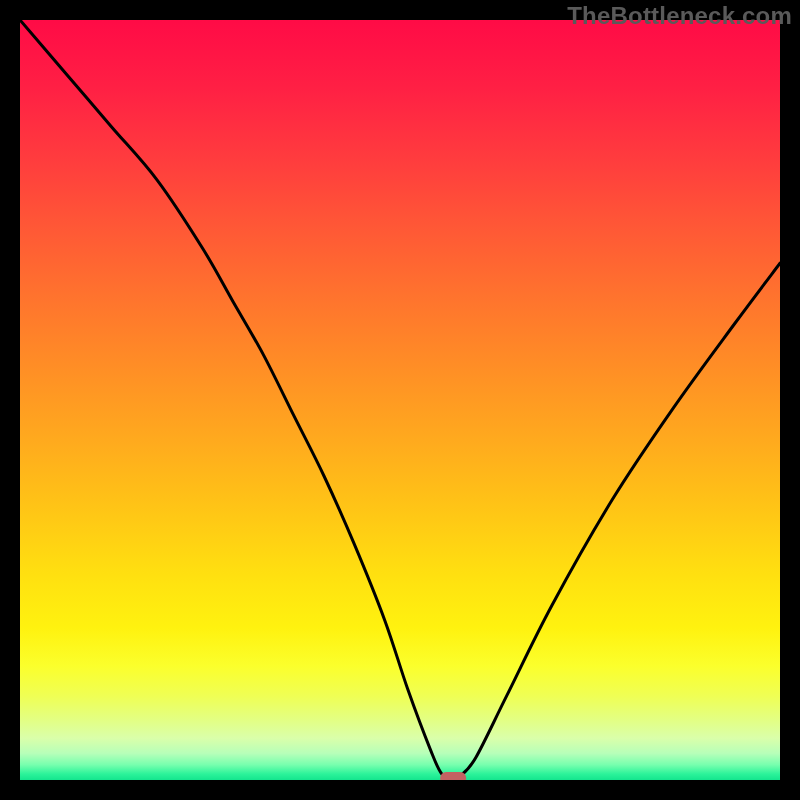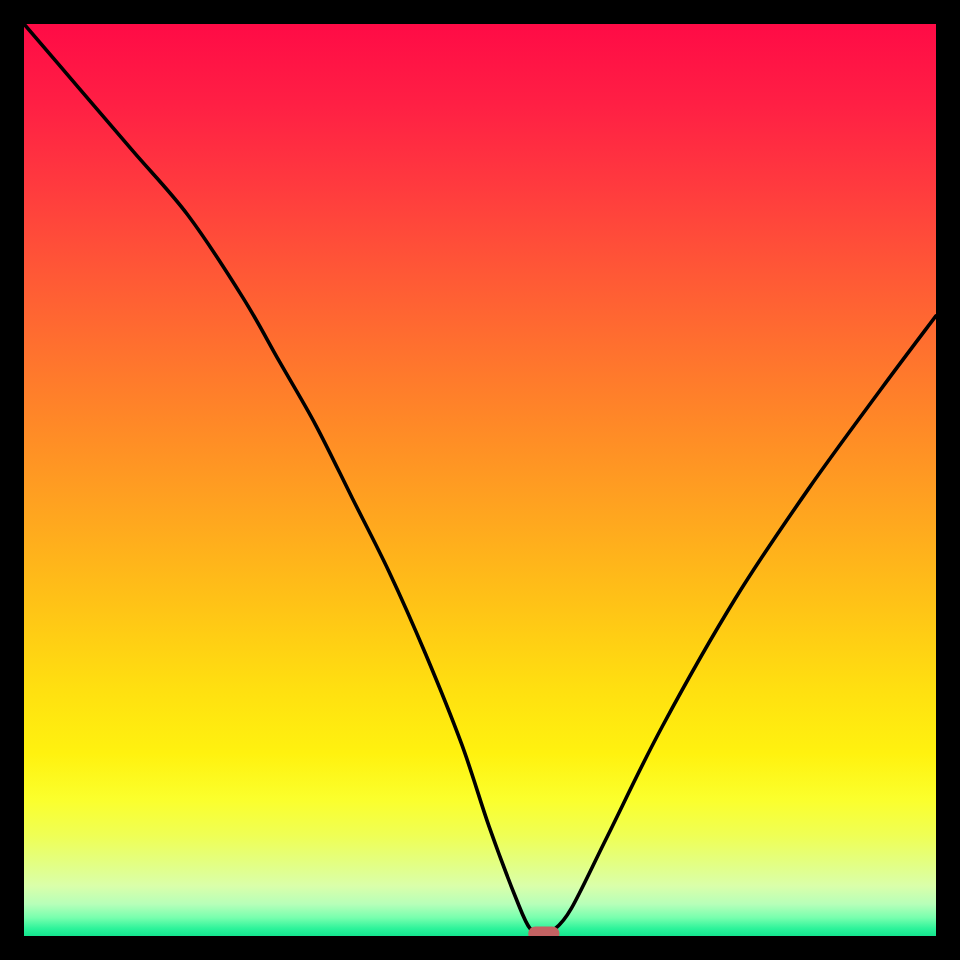--- a/index.html
+++ b/index.html
@@ -37,20 +37,21 @@
   .plot svg {
     width: 100%;
     height: 100%;
     display: block;
   }
 </style>
 </head>
 <body>
 
 <div class="frame">
+  <div class="watermark">TheBottleneck.com</div>
 
   <div class="plot">
     <svg viewBox="0 0 760 760" preserveAspectRatio="none">
       <defs>
         <linearGradient id="bg-grad" x1="0" y1="0" x2="0" y2="1">
         <stop offset="0%" stop-color="#ff0b46"></stop>
             <stop offset="9%" stop-color="#ff2044"></stop>
             <stop offset="18%" stop-color="#ff3b3e"></stop>
             <stop offset="27%" stop-color="#ff5736"></stop>
             <stop offset="36%" stop-color="#ff722e"></stop>

